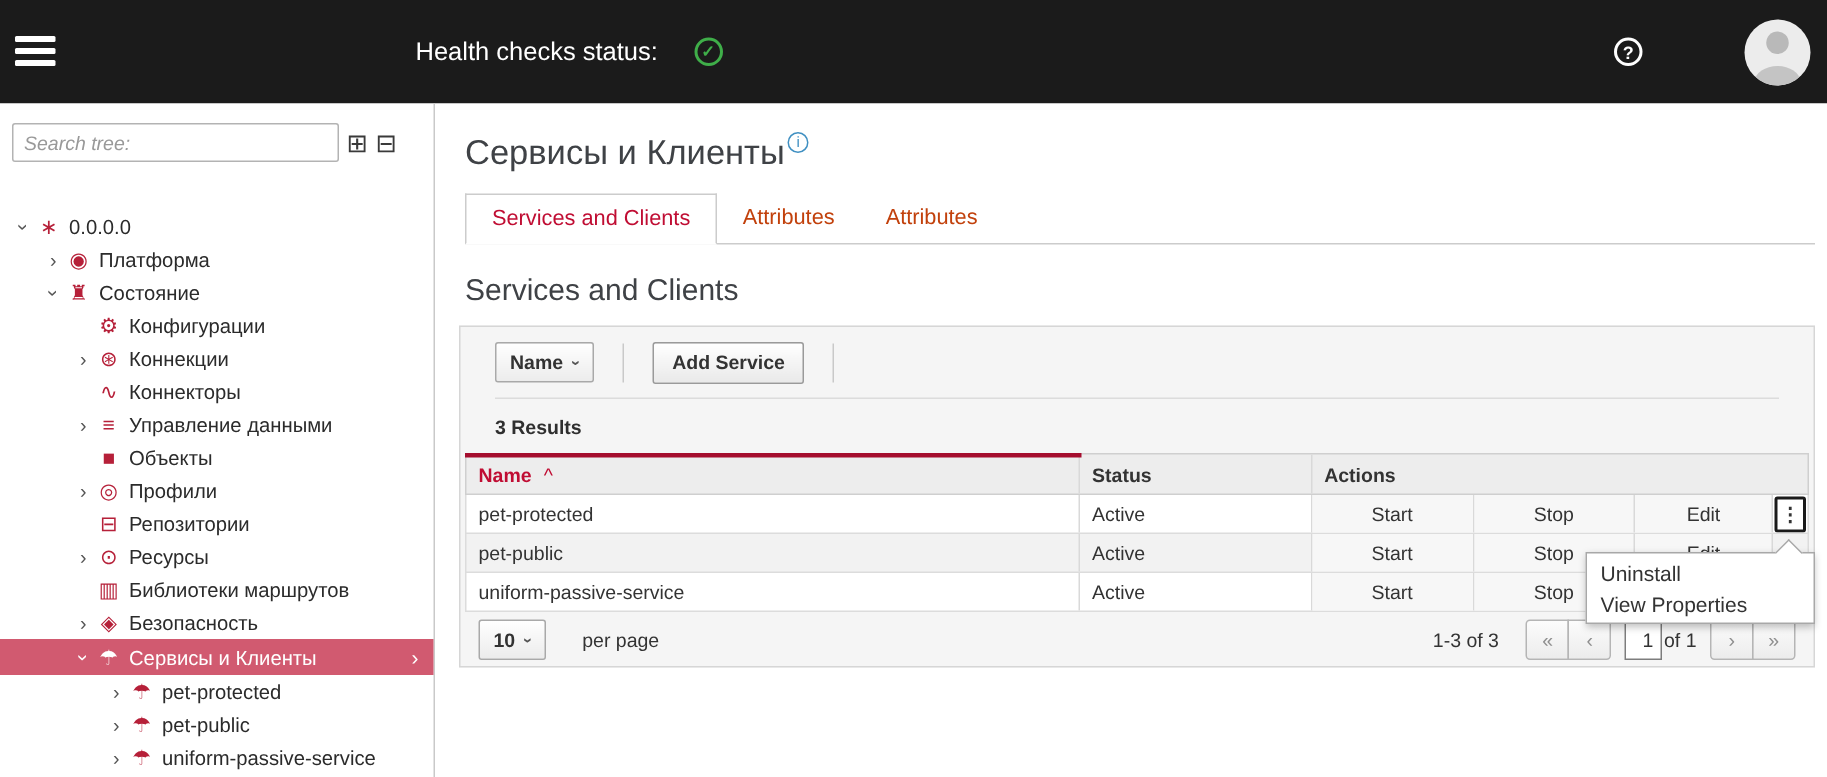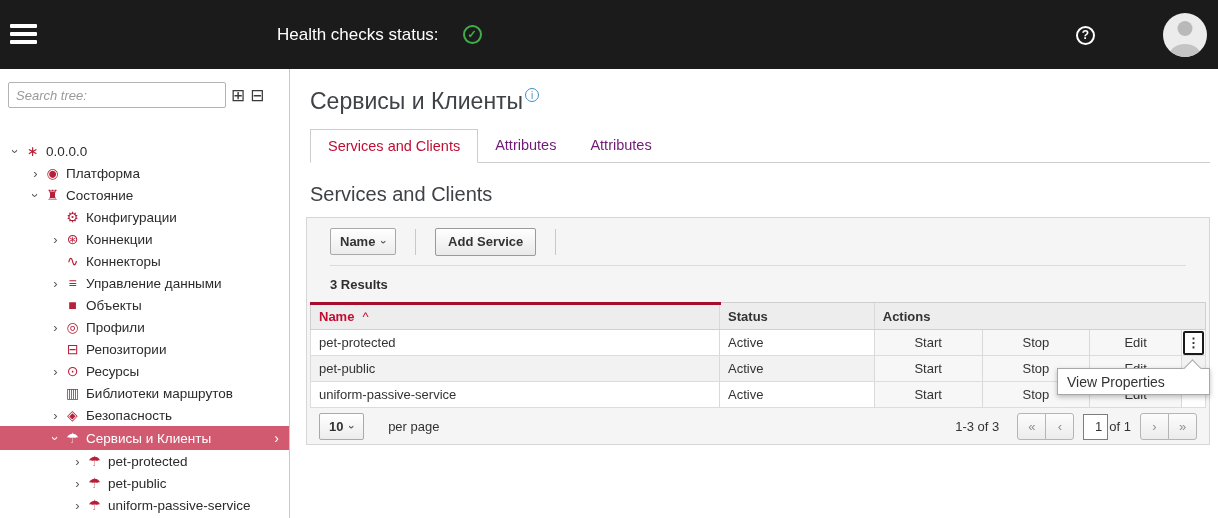--- a/index.html
+++ b/index.html
@@ -46,21 +46,21 @@
   .trow.selected .chev, .trow.selected .ticon { color:#fff; }
   .sel-caret { position:absolute; right:10px; color:#fff; font-size:14px; transform:none; }
 
   
   .main { position:absolute; left:290px; top:69px; width:928px; height:449px; background:#fff; }
   .ptitle-row { margin:19px 0 0 20px; }
   .ptitle { display:inline; font-size:23px; font-weight:normal; color:#3f4246; }
   .info-ic { display:inline-flex; width:14px; height:14px; border:1px solid #4090c2; color:#4090c2;
     border-radius:50%; font-size:10px; align-items:center; justify-content:center; vertical-align:top; margin-left:2px; cursor:pointer; font-style:normal; }
   .tabs { display:flex; margin:14px 8px 0 20px; border-bottom:1px solid #ccc; }
-  .tab { padding:8px 17px; font-size:14.5px; color:#701a75; cursor:pointer; }
+  .tab { padding:8px 17px; font-size:14.5px; color:#c2410c; cursor:pointer; }
   .tab.active { background:#fff; border:1px solid #ccc; border-bottom:1px solid #fff; margin-bottom:-1px; color:#c00d33; }
   .stitle { margin:20px 0 0 20px; font-size:20px; font-weight:normal; color:#3f4246; }
 
   .panel { margin:11px 0 0 16px; width:904px; height:228px; background:#f5f5f5; border:1px solid #d6d6d6; position:relative; }
   .toolbar { height:47px; display:flex; align-items:center; padding-left:23px; }
   .mini-sel { display:inline-flex; align-items:center; gap:7px; height:27px; border:1px solid #a9a9a9;
     background:linear-gradient(#fff,#ececec); padding:0 9px; border-radius:2px; font-weight:bold; font-size:13px; color:#333; cursor:pointer; }
   .mini-sel .car { color:#555; font-size:11px; }
   .flt-input { width:220px; height:27px; border:1px solid #a9a9a9; padding:0 8px; font-size:13.5px; font-family:inherit; color:#333; margin-left:-1px; }
   .flt-input::placeholder { font-style:italic; color:#9a9a9a; }
@@ -316,16 +316,17 @@
           <span class="grp2">
             <button class="pbtn">›</button>
             <button class="pbtn">»</button>
           </span>
         </div>
       </div>
     </div>
   </div>
 
   <div class="ctx">
+    <div class="ctx-item">Uninstall</div>
     <div class="ctx-item">View Properties</div>
   </div>
 
 </div>
 
 </body></html>

